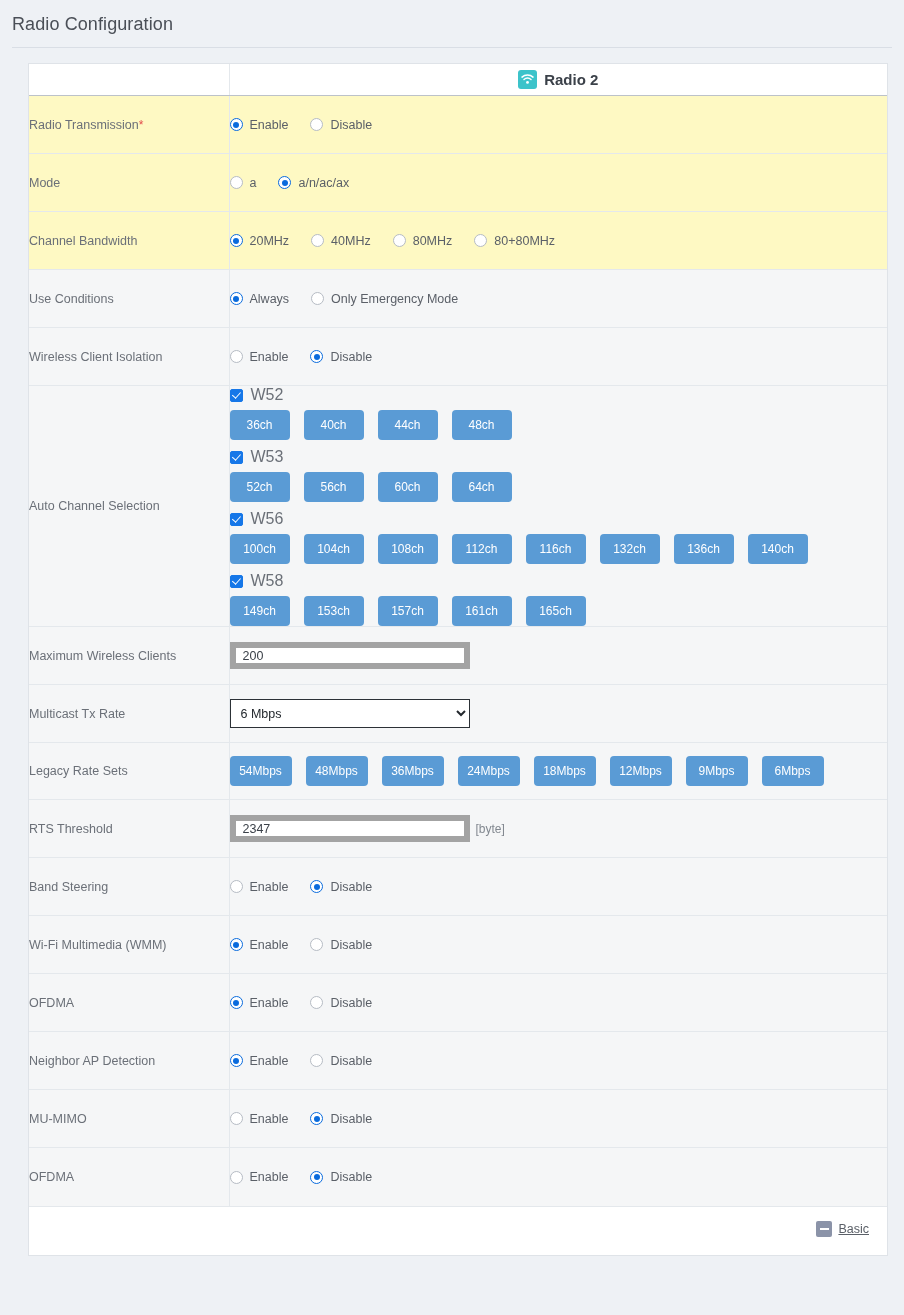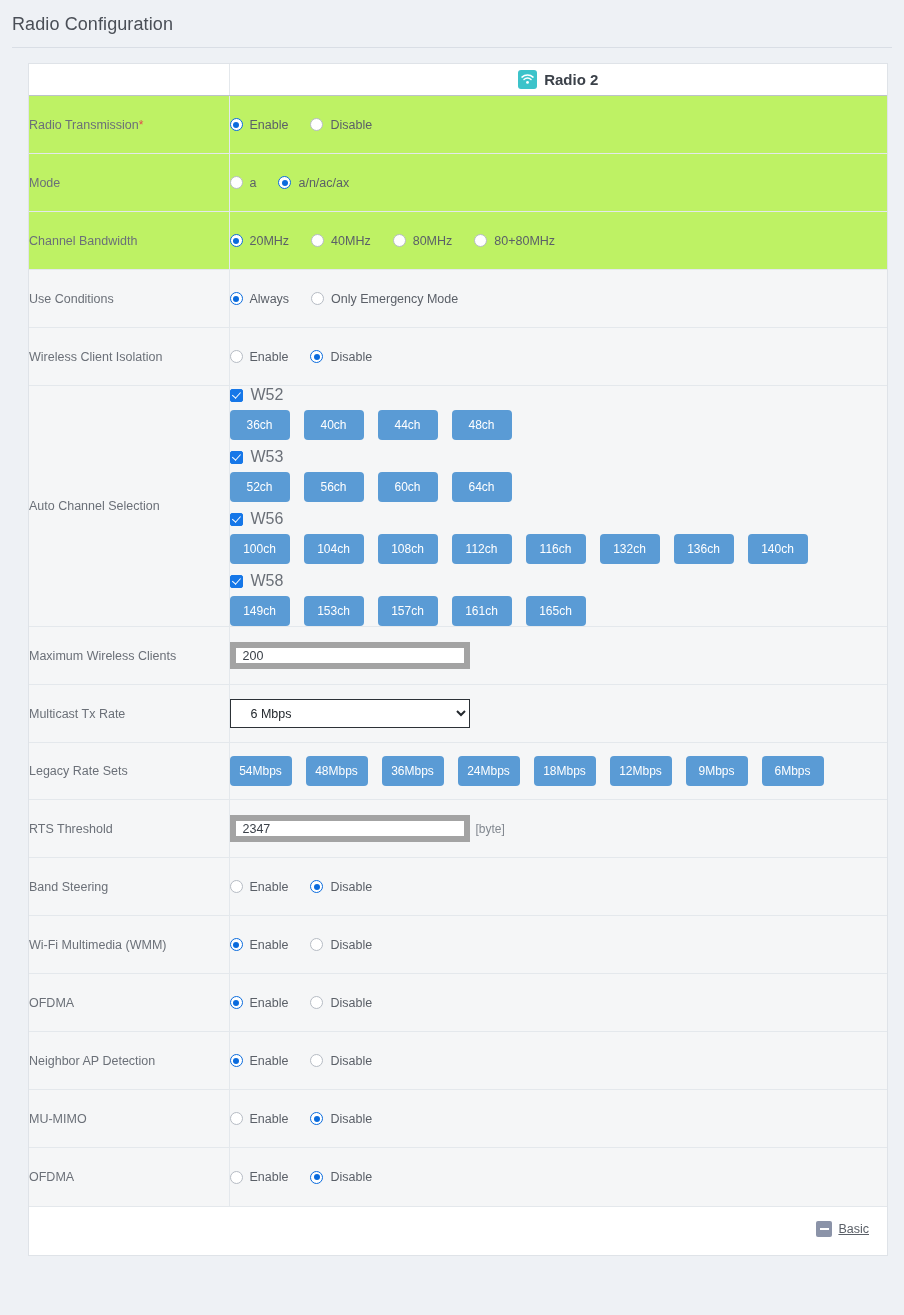--- a/index.html
+++ b/index.html
@@ -75,21 +75,21 @@
 
   td.label-cell {
     padding: 0 0 0 20px;
     color: #6b7078;
     font-size: 12.5px;
   }
   td.value-cell {
     border-left: 1px solid #e4e8ec;
     padding: 0 0 0 20px;
   }
-  tr.row-white td { background: #bef264; }
+  tr.row-white td { background: #fef9c3; }
   tr.row-gray  td { background: #f5f6f7; }
 
   tr.r-h57  td { height: 57px; }
   tr.r-h56  td { height: 56px; }
   tr.r-h58  td { height: 58px; }
 
   .req-star { color: #e24b4b; font-size: 12px; }
 
   
   .radio-group { display: flex; align-items: center; flex-wrap: wrap; }
@@ -192,21 +192,21 @@
   input.txt.w240 { width: 240px; }
   select.sel {
     box-sizing: border-box;
     width: 240px;
     height: 29px;
     border: 1px solid #2c3136;
     background: #ffffff;
     font-family: "Liberation Sans", sans-serif;
     font-size: 12.5px;
     color: #23282d;
-    padding: 0 16px;
+    padding: 0 6px;
     outline: none;
   }
   .unit {
     margin-left: 6px;
     font-size: 12px;
     color: #828890;
   }
   .inline-flex { display: flex; align-items: center; }
 
   

